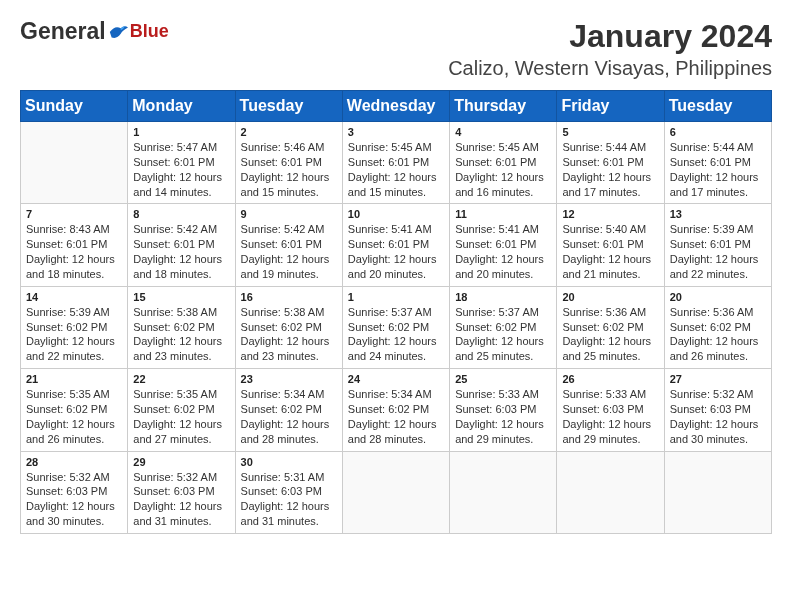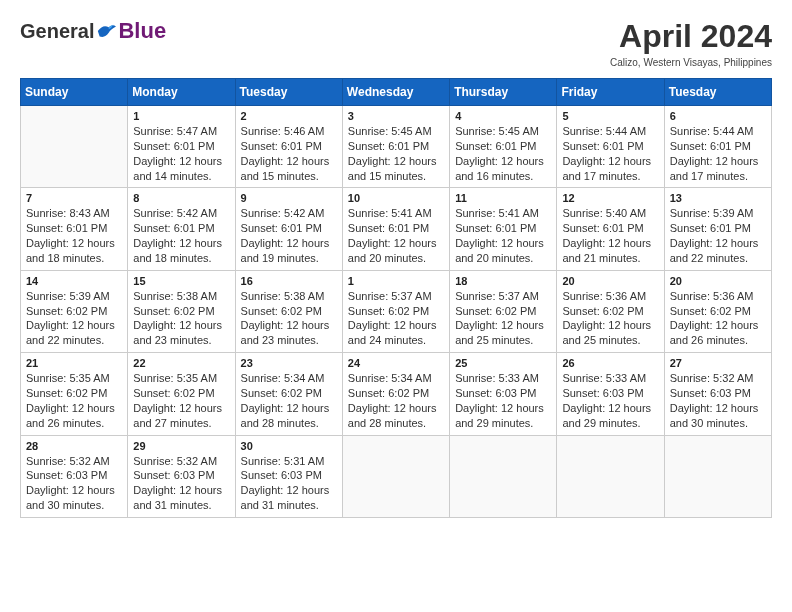--- a/index.html
+++ b/index.html
@@ -24,63 +24,63 @@
       display: flex;
       flex-direction: column;
       align-items: flex-start;
     }
     .logo-text {
       display: flex;
       align-items: center;
       gap: 2px;
     }
     .logo-general {
-      font-size: 20px;
+      font-size: 23px;
       font-weight: bold;
       color: #333;
     }
     .logo-blue {
-      font-size: 22px;
+      font-size: 18px;
       font-weight: bold;
-      color: #701a75;
+      color: #b91c1c;
     }
     .logo-icon {
       width: 20px;
       height: 20px;
       position: relative;
       display: inline-block;
     }
     .logo-icon svg {
       width: 20px;
       height: 20px;
     }
     .title-area {
       text-align: right;
     }
     .month-title {
       font-size: 32px;
       font-weight: bold;
       color: #333;
     }
     .location {
-      font-size: 10px;
+      font-size: 20px;
       color: #444;
       margin-top: 2px;
     }
     .calendar {
       width: 100%;
       border-collapse: collapse;
       font-size: 10.5px;
     }
     .calendar thead th {
       background-color: #1565c0;
       color: #fff;
       padding: 6px 4px;
       text-align: left;
-      font-size: 12px;
+      font-size: 16px;
       font-weight: 600;
       border: 1px solid #1254a0;
     }
     .calendar tbody td {
       border: 1px solid #ccc;
       vertical-align: top;
       padding: 4px 5px;
       width: calc(100% / 7);
       min-height: 70px;
       height: 76px;
@@ -111,21 +111,21 @@
         <span class="logo-icon">
           <svg viewBox="0 0 22 20" xmlns="http://www.w3.org/2000/svg">
             <path d="M2 10 Q8 2 14 6 Q18 2 22 5 Q16 8 14 12 Q10 18 4 16 Z" fill="#1565c0"></path>
             <path d="M14 6 Q16 4 19 3 Q17 7 14 8Z" fill="#42a5f5"></path>
           </svg>
         </span>
         <span class="logo-blue">Blue</span>
       </div>
     </div>
     <div class="title-area">
-      <div class="month-title">April 2024</div>
+      <div class="month-title">January 2024</div>
       <div class="location">Calizo, Western Visayas, Philippines</div>
     </div>
   </div>
 
   <table class="calendar">
     <thead>
       <tr>
       <th>Sunday</th>
           <th>Monday</th>
           <th>Tuesday</th>

